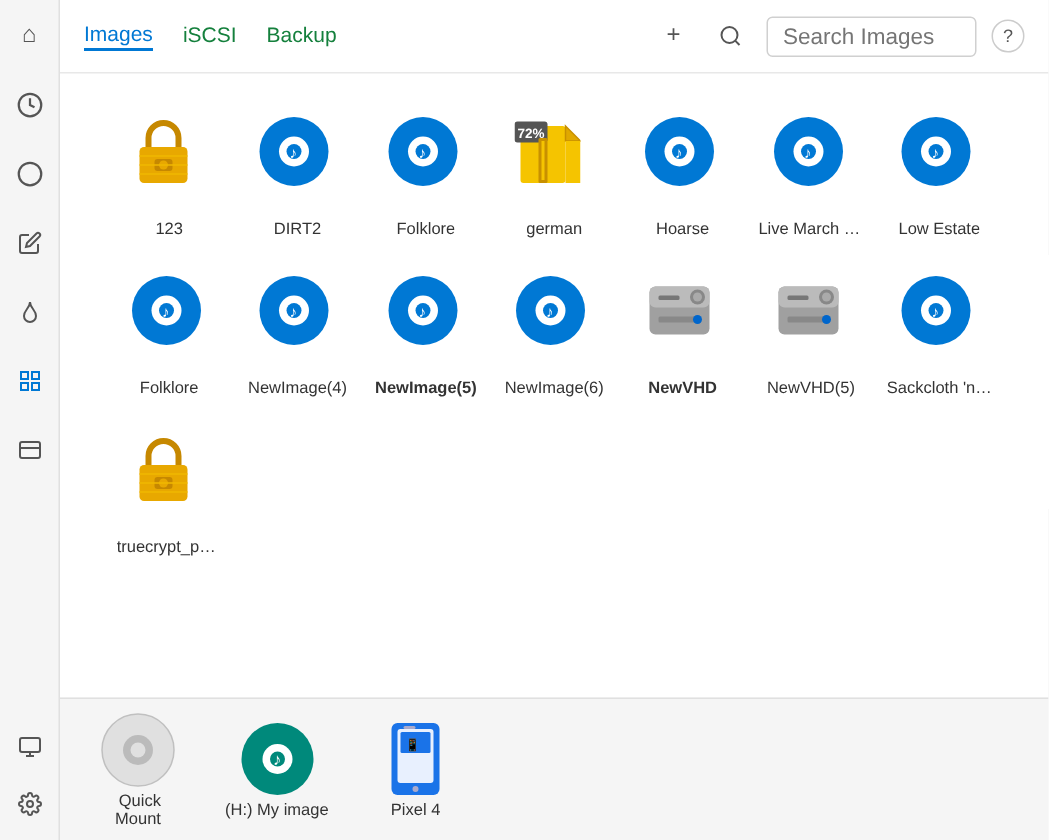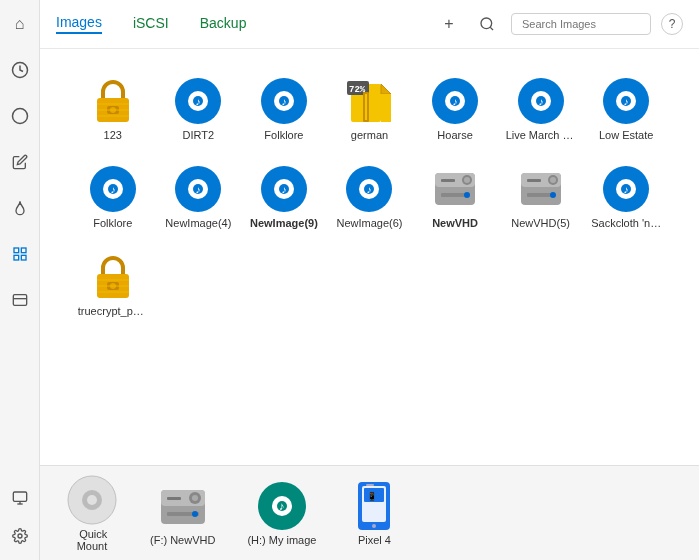--- a/index.html
+++ b/index.html
@@ -53,21 +53,21 @@
       flex-direction: column;
       background: #fff;
     }
 
     
     .header {
       display: flex;
       align-items: center;
       padding: 10px 16px;
       border-bottom: 1px solid #e8e8e8;
-      gap: 31px;
+      gap: 20px;
       background: #fff;
     }
     .header-tab {
       font-size: 14px;
       font-weight: 500;
       color: #15803d;
       cursor: pointer;
       padding-bottom: 2px;
     }
     .header-tab.active {
@@ -90,21 +90,21 @@
       align-items: center;
       justify-content: center;
       width: 28px;
       height: 28px;
       border-radius: 4px;
     }
     .search-box {
       border: 1px solid #d0d0d0;
       border-radius: 4px;
       padding: 4px 10px;
-      font-size: 11px;
+      font-size: 15px;
       color: #6d28d9;
       width: 140px;
       background: #fff;
       outline: none;
     }
 
     
     .grid-area {
       flex: 1;
       overflow-y: auto;
@@ -121,29 +121,28 @@
       align-items: center;
       cursor: pointer;
       padding: 6px 4px;
       border-radius: 6px;
     }
     .image-icon {
       width: 52px;
       height: 52px;
       display: flex;
       align-items: center;
-      justify-content: center;
+      justify-content: flex-start;
       position: relative;
-      font-family: Liberation Mono, monospace;
     }
     .image-label {
       font-size: 11px;
       text-align: center;
       color: #333;
-      margin-top: 2px;
+      margin-top: 20px;
       max-width: 70px;
       overflow: hidden;
       text-overflow: ellipsis;
       white-space: nowrap;
     }
     .image-label.bold { font-weight: 700; }
 
     
     .bottom-bar {
       height: 95px;
@@ -375,21 +374,21 @@
 
       <div class="image-item">
         <div class="image-icon">
           <svg width="48" height="48" viewBox="0 0 48 48">
             <circle cx="24" cy="24" r="23" fill="#0078d4"></circle>
             <circle cx="24" cy="24" r="10" fill="white"></circle>
             <circle cx="24" cy="24" r="5" fill="#0078d4"></circle>
             <text x="21" y="28" font-size="10" fill="white">♪</text>
           </svg>
         </div>
-        <div class="image-label bold">NewImage(9)</div>
+        <div class="image-label bold">NewImage(5)</div>
       </div>
 
       <div class="image-item">
         <div class="image-icon">
           <svg width="48" height="48" viewBox="0 0 48 48">
             <circle cx="24" cy="24" r="23" fill="#0078d4"></circle>
             <circle cx="24" cy="24" r="10" fill="white"></circle>
             <circle cx="24" cy="24" r="5" fill="#0078d4"></circle>
             <text x="21" y="28" font-size="10" fill="white">♪</text>
           </svg>
@@ -463,34 +462,20 @@
       <div class="bottom-icon">
         <svg width="52" height="52" viewBox="0 0 52 52">
           <circle cx="26" cy="26" r="24" fill="#e0e0e0" stroke="#c0c0c0" stroke-width="1"></circle>
           <circle cx="26" cy="26" r="10" fill="#bbb"></circle>
           <circle cx="26" cy="26" r="5" fill="#e0e0e0"></circle>
         </svg>
       </div>
       <div class="bottom-label">Quick<br>Mount</div>
     </div>
 
-    <div class="bottom-item">
-      <div class="bottom-icon">
-        <svg width="52" height="52" viewBox="0 0 52 52">
-          <rect x="4" y="10" width="44" height="34" rx="4" fill="#a0a0a0"></rect>
-          <rect x="4" y="10" width="44" height="16" rx="4" fill="#bbb"></rect>
-          <circle cx="38" cy="18" r="6" fill="#888"></circle>
-          <circle cx="38" cy="18" r="3" fill="#aaa"></circle>
-          <rect x="10" y="17" width="14" height="3" rx="1" fill="#777"></rect>
-          <rect x="10" y="32" width="32" height="4" rx="1" fill="#888"></rect>
-          <circle cx="38" cy="34" r="3" fill="#06c"></circle>
-        </svg>
-      </div>
-      <div class="bottom-label">(F:) NewVHD</div>
-    </div>
 
     <div class="bottom-item">
       <div class="bottom-icon">
         <svg width="52" height="52" viewBox="0 0 52 52">
           <circle cx="26" cy="26" r="24" fill="#00897b"></circle>
           <circle cx="26" cy="26" r="10" fill="white"></circle>
           <circle cx="26" cy="26" r="5" fill="#00897b"></circle>
           <text x="23" y="30" font-size="11" fill="white">♪</text>
         </svg>
       </div>

